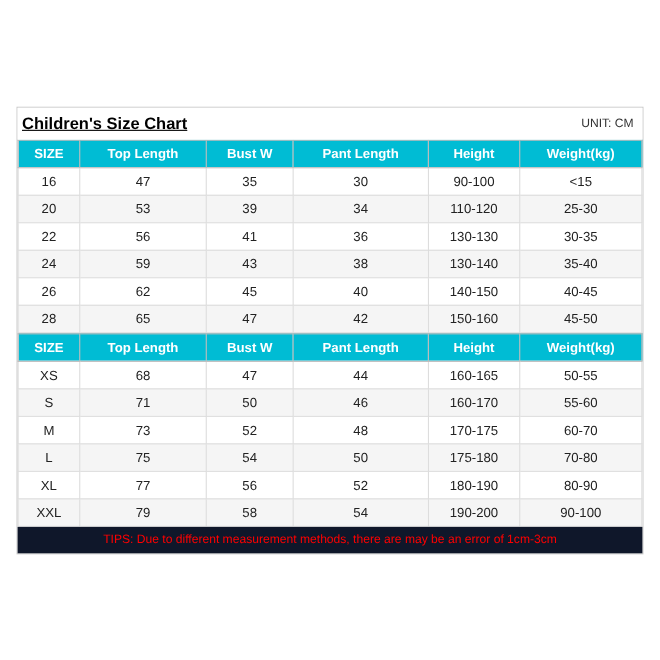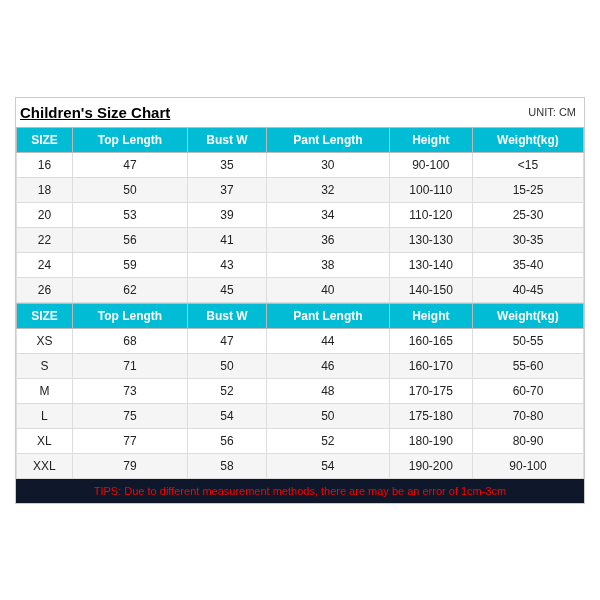--- a/index.html
+++ b/index.html
@@ -97,28 +97,20 @@
     <tbody id="children-tbody">
     <tr>
           <td>16</td>
           <td>47</td>
           <td>35</td>
           <td>30</td>
           <td>90-100</td>
           <td>&lt;15</td>
         </tr>
         <tr>
-          <td>18</td>
-          <td>50</td>
-          <td>37</td>
-          <td>32</td>
-          <td>100-110</td>
-          <td>15-25</td>
-        </tr>
-        <tr>
           <td>20</td>
           <td>53</td>
           <td>39</td>
           <td>34</td>
           <td>110-120</td>
           <td>25-30</td>
         </tr>
         <tr>
           <td>22</td>
           <td>56</td>
@@ -135,20 +127,28 @@
           <td>130-140</td>
           <td>35-40</td>
         </tr>
         <tr>
           <td>26</td>
           <td>62</td>
           <td>45</td>
           <td>40</td>
           <td>140-150</td>
           <td>40-45</td>
+        </tr>
+        <tr>
+          <td>28</td>
+          <td>65</td>
+          <td>47</td>
+          <td>42</td>
+          <td>150-160</td>
+          <td>45-50</td>
         </tr>
       </tbody>
   </table>
 
 
   <table>
     <thead>
       <tr>
         <th>SIZE</th>
         <th>Top Length</th>

